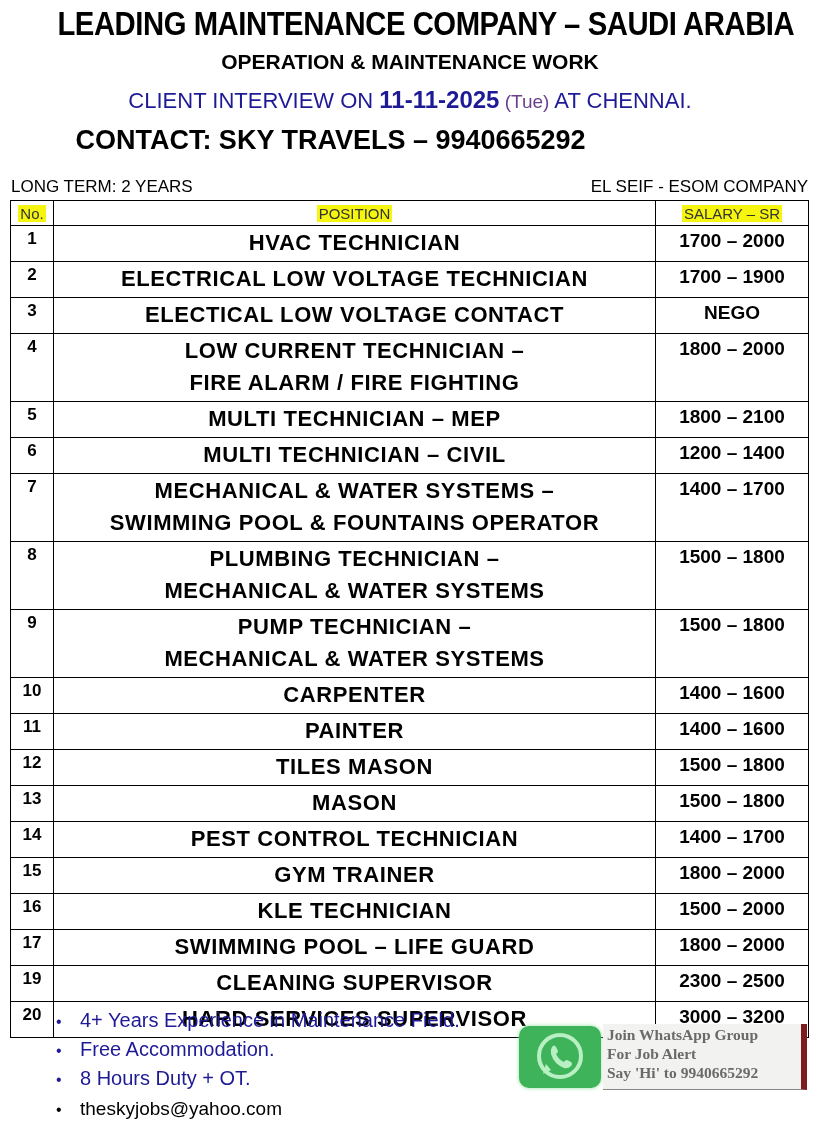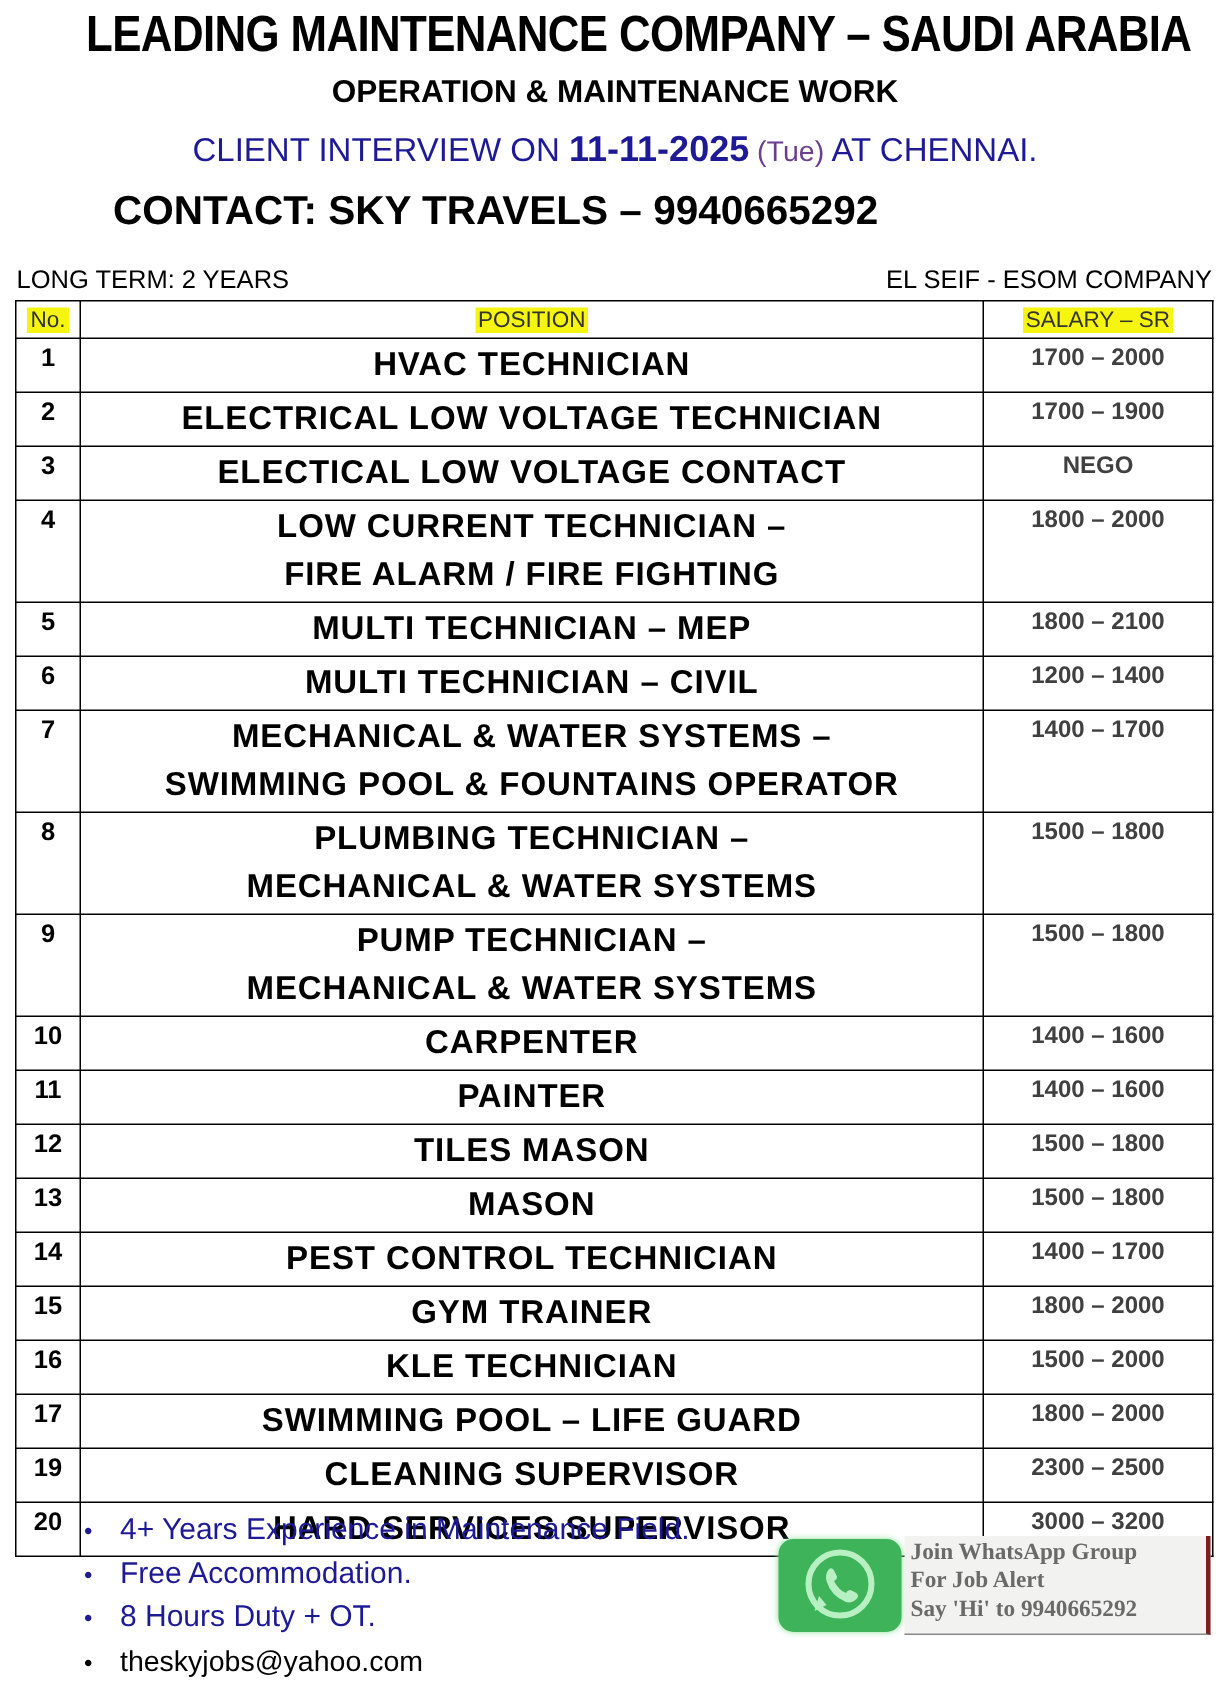--- a/index.html
+++ b/index.html
@@ -11,30 +11,30 @@
   .interview .day { color: #6b3f8e; font-size: 19px; }
   .contact { position: absolute; left: 0; width: 661px; top: 125px; text-align: center; font-size: 27px; font-weight: bold; white-space: nowrap; }
   .meta-left { position: absolute; left: 11px; top: 177px; font-size: 17px; }
   .meta-right { position: absolute; right: 12px; top: 177px; font-size: 17px; }
   table.jobs { position: absolute; left: 10px; top: 200px; width: 799px; border-collapse: collapse; padding-left: 28px; }
   table.jobs td, table.jobs th { border: 1px solid #000; padding: 0; vertical-align: top; }
   table.jobs th { height: 24px; font-weight: normal; font-size: 15px; vertical-align: middle; text-align: center; }
   .hl { background: #f5f50f; color: #333; padding: 0 2px; }
   td.no { width: 42px; font-weight: bold; font-size: 17px; text-align: center; padding-top: 3px !important; }
   td.pos { text-align: center; font-weight: bold; font-size: 22px; letter-spacing: 0.6px; line-height: 32px; padding-top: 1px !important; }
-  td.sal { width: 152px; text-align: center; font-size: 16px; font-weight: bold; padding-top: 4px !important; color: #404040; }
+  td.sal { width: 152px; text-align: center; font-size: 19px; font-weight: bold; padding-top: 4px !important; color: #000000; }
   tr.r1 td { height: 31px; }
   tr.r2 td { height: 63px; }
   .bullets { position: absolute; left: 12px; top: 1006px; margin: 0; padding: 0; list-style: none; }
   .bullets li { font-size: 20px; height: 29px; line-height: 29px; color: #1e1a96; margin-left: 44px; }
   .bullets li.email { color: #000; font-size: 19px; margin-top: 1px; }
   .bullets .dot { display: inline-block; width: 24px; font-size: 16px; }
   .wa { position: absolute; left: 519px; top: 1024px; width: 290px; height: 66px; }
   .wa-icon { position: absolute; left: 0; top: 2px; width: 82px; height: 62px; background: #3fb35a; border-radius: 10px; box-shadow: 0 0 4px #8fe29d; }
-  .wa-text { position: absolute; left: 84px; top: 0; width: 204px; height: 66px; background: #f2f2f0; border-right: 3px solid #7f1d1d; border-bottom: 1px solid #888; font-family: "Liberation Serif", serif; font-weight: bold; color: #6a6a6a; font-size: 15.5px; line-height: 19px; padding: 1px 0 0 4px; box-sizing: border-box; }
+  .wa-text { position: absolute; left: 84px; top: 0; width: 204px; height: 66px; background: #f2f2f0; border-right: 6px solid #7f1d1d; border-bottom: 1px solid #888; font-family: "Liberation Serif", serif; font-weight: bold; color: #6a6a6a; font-size: 15.5px; line-height: 19px; padding: 1px 0 0 4px; box-sizing: border-box; }
 </style>
 </head>
 <body>
 
 <div class="title">LEADING MAINTENANCE COMPANY – SAUDI ARABIA</div>
 <div class="subtitle">OPERATION &amp; MAINTENANCE WORK</div>
 <div class="interview"><span>CLIENT INTERVIEW ON </span><span class="date">11-11-2025</span><span class="day"> (Tue)</span><span> AT CHENNAI.</span></div>
 <div class="contact">CONTACT: SKY TRAVELS – 9940665292</div>
 
 <div class="meta-left">LONG TERM: 2 YEARS</div>

